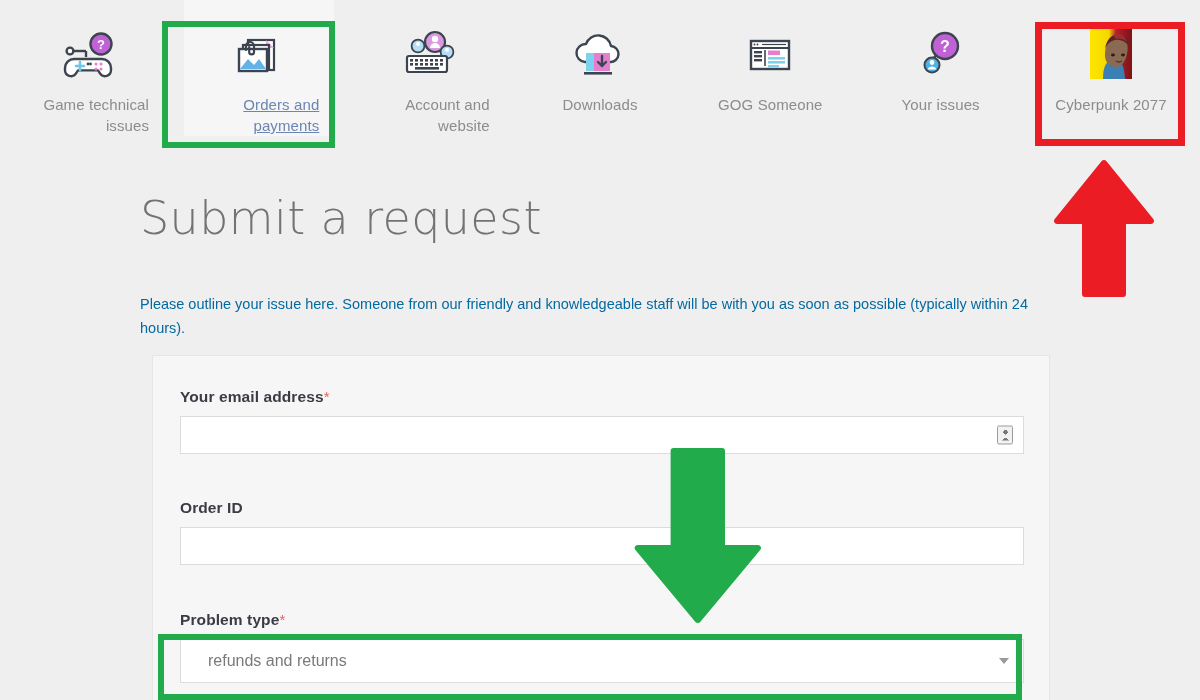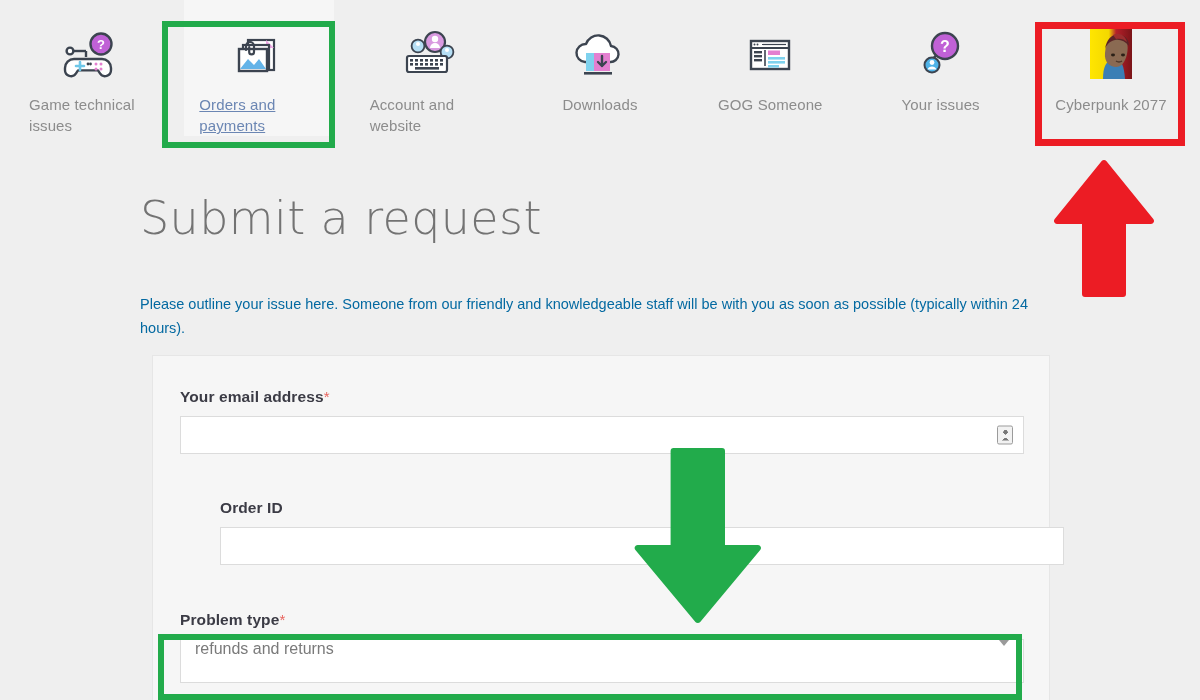--- a/index.html
+++ b/index.html
@@ -47,21 +47,21 @@
     height: 64px;
     display: flex;
     align-items: center;
     justify-content: center;
   }
   .cat .cat-label {
     margin-top: 8px;
     font-size: 15px;
     line-height: 21px;
     color: #8c8c8c;
-    text-align: left;
+    text-align: right;
     max-width: 120px;
     letter-spacing: .1px;
   }
   .cat.active .cat-label { color: #6b86b3; text-decoration: underline; }
   .cat.active { background: #f6f6f6; }
 
   
   .hl-green-box {
     position: absolute;
     border: 6px solid #22ab4b;
@@ -164,22 +164,23 @@
       radial-gradient(ellipse 3.6px 3px at 50% 105%, #777 0 3.2px, transparent 3.4px);
   }
 
   .select-box {
     width: 844px;
     height: 44px;
     background: #ffffff;
     border: 1px solid #dcdcdc;
     box-sizing: border-box;
     display: flex;
+    align-items: center;
     justify-content: space-between;
-    padding: 0 14px 0 14px;
+    padding: 0 14px 0 27px;
     font-size: 16px;
     color: #7a7a7a;
     cursor: pointer;
   }
   .caret {
     width: 0; height: 0;
     border-left: 5px solid transparent;
     border-right: 5px solid transparent;
     border-top: 6px solid #9a9a9a;
   }
@@ -357,21 +358,21 @@
         <span>Your email address</span><span class="req">*</span>
       </div>
       <div class="text-input">
         <input type="text" value="" placeholder="" style="">
         <span class="autofill-icon">
           <span class="person"></span>
         </span>
       </div>
     </div>
 
-    <div class="field" style="top:143px;margin-left:40px;">
+    <div class="field" style="top:143px;">
       <div class="field-label">
         <span>Order ID</span><span class="req"></span>
       </div>
       <div class="text-input">
         <input type="text" value="" placeholder="" style="">
       </div>
     </div>
 
     <div class="field" style="top:255px;">
       <div class="field-label">

